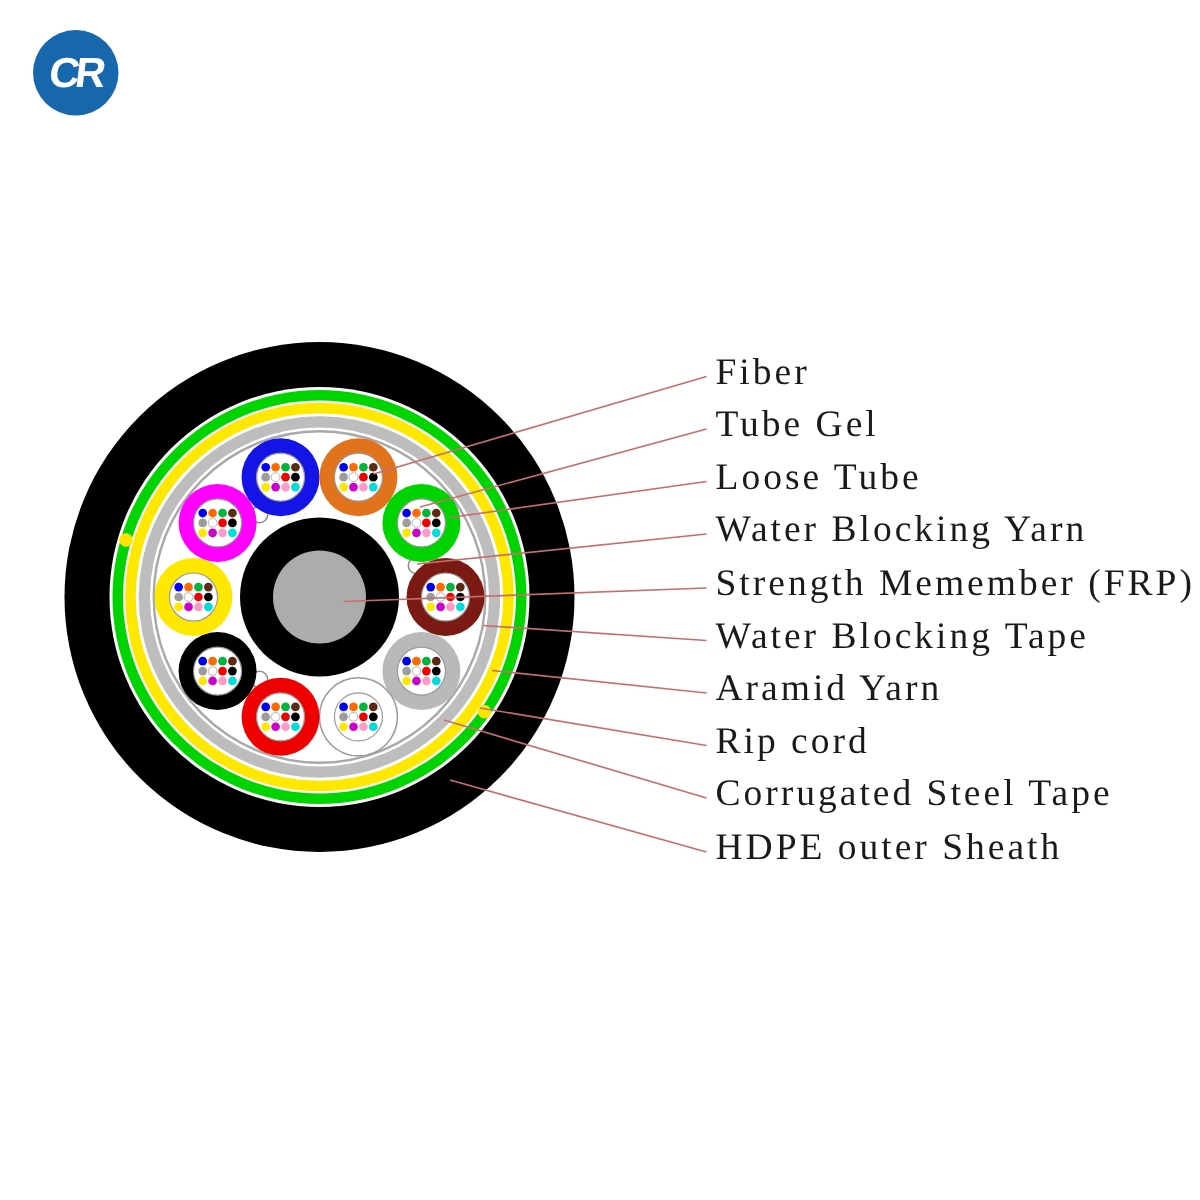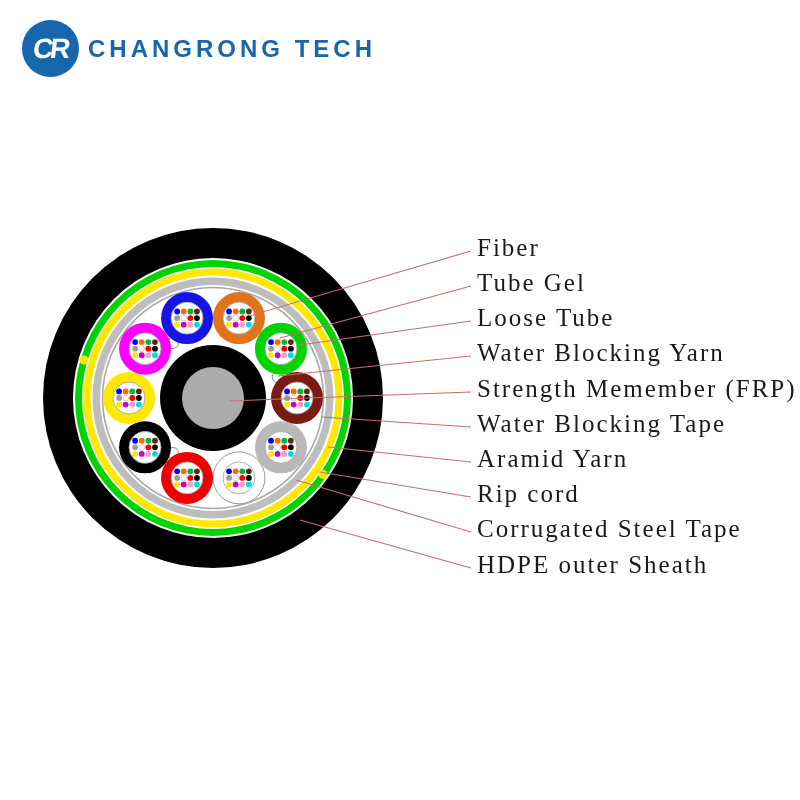--- a/index.html
+++ b/index.html
@@ -18,21 +18,20 @@
 </style>
 </head>
 <body>
 
 <div class="page" style="background: rgb(255, 255, 255);">
 
   <div class="logo">
     <div class="logo-mark" style="background: rgb(23, 103, 172);">
       <span class="logo-cr">CR</span>
     </div>
-    <div class="logo-text" style="color: rgb(23, 103, 172);">CHANGRONG TECH</div>
   </div>
 
   <svg id="cable-svg" width="800" height="800" viewBox="0 0 800 800">
       <circle cx="213" cy="398" r="170" fill="#000000"></circle>
       <circle cx="213" cy="398" r="140" fill="#FFFFFF"></circle>
       <circle cx="213" cy="398" r="138" fill="#00D400"></circle>
       <circle cx="213" cy="398" r="131" fill="#FFFFFF"></circle>
       <circle cx="213" cy="398" r="129.5" fill="#FFE800"></circle>
       <circle cx="213" cy="398" r="122.5" fill="#FFFFFF"></circle>
       <circle cx="213" cy="398" r="120.5" fill="#BDBDBD"></circle>

